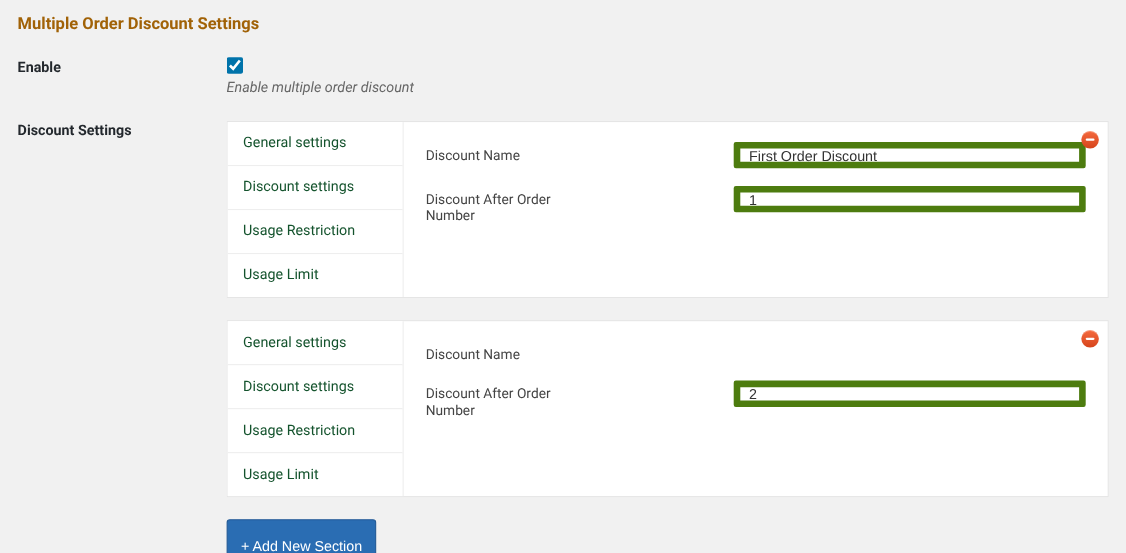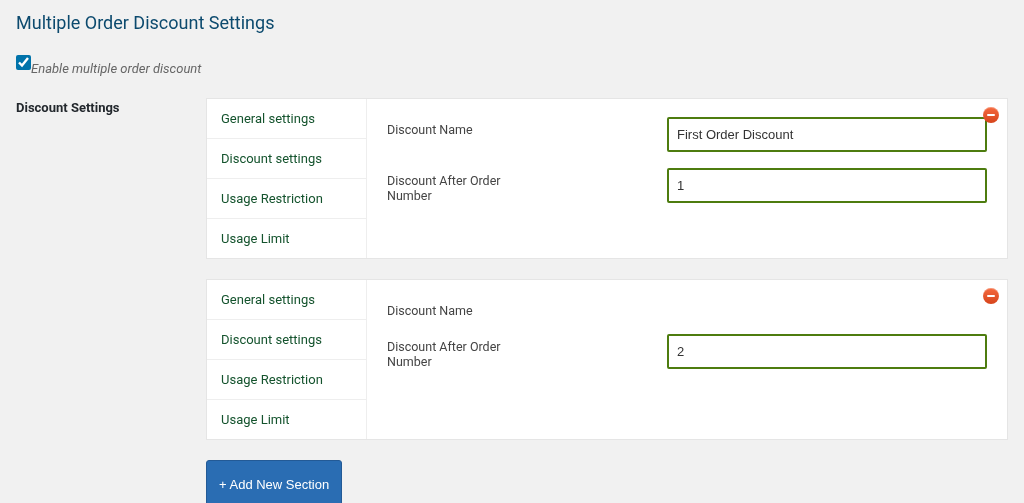--- a/index.html
+++ b/index.html
@@ -6,44 +6,44 @@
   body {
     margin: 0;
     padding: 12px 16px;
     font-family: -apple-system, BlinkMacSystemFont, "Segoe UI", Roboto, Helvetica, Arial, sans-serif;
     font-size: 13px;
     color: #23282d;
     background: #f1f1f1;
     width: 1024px;
   }
   h2.page-title {
-    font-size: 18px;
-    font-weight: 400;
+    font-size: 15px;
+    font-weight: 700;
     margin: 0 0 22px 0;
-    color: #0c4a6e;
+    color: #a16207;
   }
   .row {
     display: flex;
     align-items: flex-start;
     margin-bottom: 22px;
   }
   .row-label {
     width: 190px;
     font-weight: 700;
     font-size: 13px;
     padding-top: 2px;
     color: #23282d;
   }
   .row-content {
     flex: 1;
     min-width: 0;
   }
   .checkbox-wrap {
     display: flex;
-    flex-direction: row;
+    flex-direction: column;
   }
   input[type="checkbox"] {
     width: 15px;
     height: 15px;
     accent-color: #0073aa;
     margin: 0;
   }
   .helper-text {
     font-style: italic;
     color: #666;
@@ -83,24 +83,24 @@
     justify-content: space-between;
   }
   .field-label {
     width: 130px;
     font-size: 12.5px;
     color: #444;
     padding-top: 5px;
   }
   .field-input input {
     width: 320px;
-    height: 35px;
+    height: 24px;
     padding: 3px 8px;
     font-size: 13px;
-    border: 2px solid #4d7c0f;
+    border: 6px solid #4d7c0f;
     border-radius: 2px;
     color: #333;
   }
   .remove-btn {
     position: absolute;
     top: 8px;
     right: 8px;
     width: 16px;
     height: 16px;
     border-radius: 50%;
@@ -130,20 +130,21 @@
     cursor: pointer;
   }
   .sections-wrap { position: relative; }
 </style>
 </head>
 <body>
 
 <h2 class="page-title">Multiple Order Discount Settings</h2>
 
 <div class="row">
+  <div class="row-label">Enable</div>
   <div class="row-content checkbox-wrap">
     <input type="checkbox" checked="" style="">
     <span class="helper-text">Enable multiple order discount</span>
   </div>
 </div>
 
 <div class="row">
   <div class="row-label">Discount Settings</div>
   <div class="row-content sections-wrap">
 

